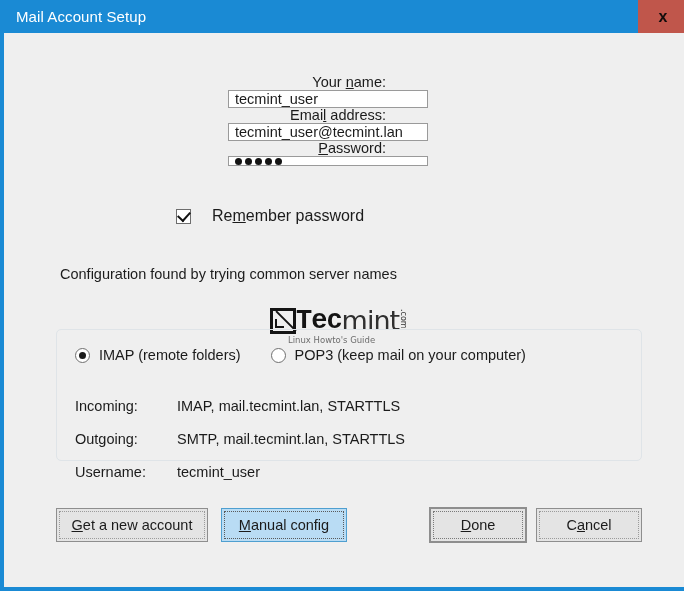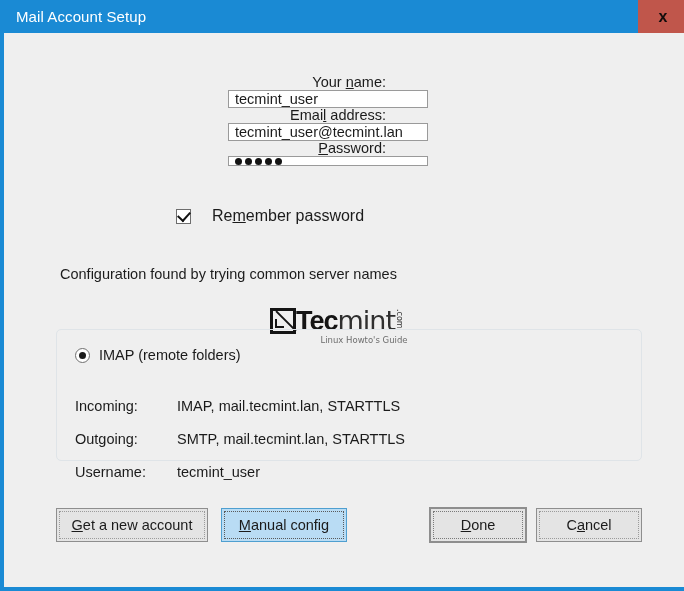--- a/index.html
+++ b/index.html
@@ -311,21 +311,21 @@
     width: 9px; height: 2px;
     background: #141414;
   }
   #wm-mark .arrow-v {
     position: absolute;
     left: 2px; bottom: 3px;
     width: 2px; height: 9px;
     background: #141414;
   }
   #wm-tec {
-    font-family: Liberation Sans, sans-serif;
+    font-family: Liberation Mono, monospace;
     font-size: 27px;
     font-weight: bold;
     color: #141414;
     line-height: 28px;
     letter-spacing: -1px;
   }
   #wm-mint {
     font-family: "DejaVu Sans", sans-serif;
     font-size: 27px;
     font-weight: normal;
@@ -339,21 +339,20 @@
     color: #2f2f2f;
     writing-mode: vertical-rl;
     line-height: 8px;
     margin-top: 2px;
     letter-spacing: 0px;
   }
   #wm-tag {
     font-family: "DejaVu Sans", sans-serif;
     font-size: 8.5px;
     color: #6d6d6d;
-    text-align: center;
     margin-top: 0px;
     margin-left: 18px;
   }
 </style>
 </head>
 <body>
 
 <div id="window">
 
   <div id="titlebar">
@@ -410,20 +409,24 @@
     </div>
 
     <div id="config-panel">
 
       <div class="radio-row">
         <div class="radio-opt">
           <span class="radio-circle checked"></span>
           <span class="radio-text">IMAP (remote folders)</span>
         </div>
         <div id="radio-gap"></div>
+        <div class="radio-opt">
+          <span class="radio-circle"></span>
+          <span class="radio-text">POP3 (keep mail on your computer)</span>
+        </div>
       </div>
 
       <div class="detail-row" style="top:101px;">
         <span class="detail-label">Outgoing:</span>
         <span class="detail-value">SMTP, mail.tecmint.lan, STARTTLS</span>
       </div>
       <div class="detail-row" style="top:68px;">
         <span class="detail-label">Incoming:</span>
         <span class="detail-value">IMAP, mail.tecmint.lan, STARTTLS</span>
       </div>

